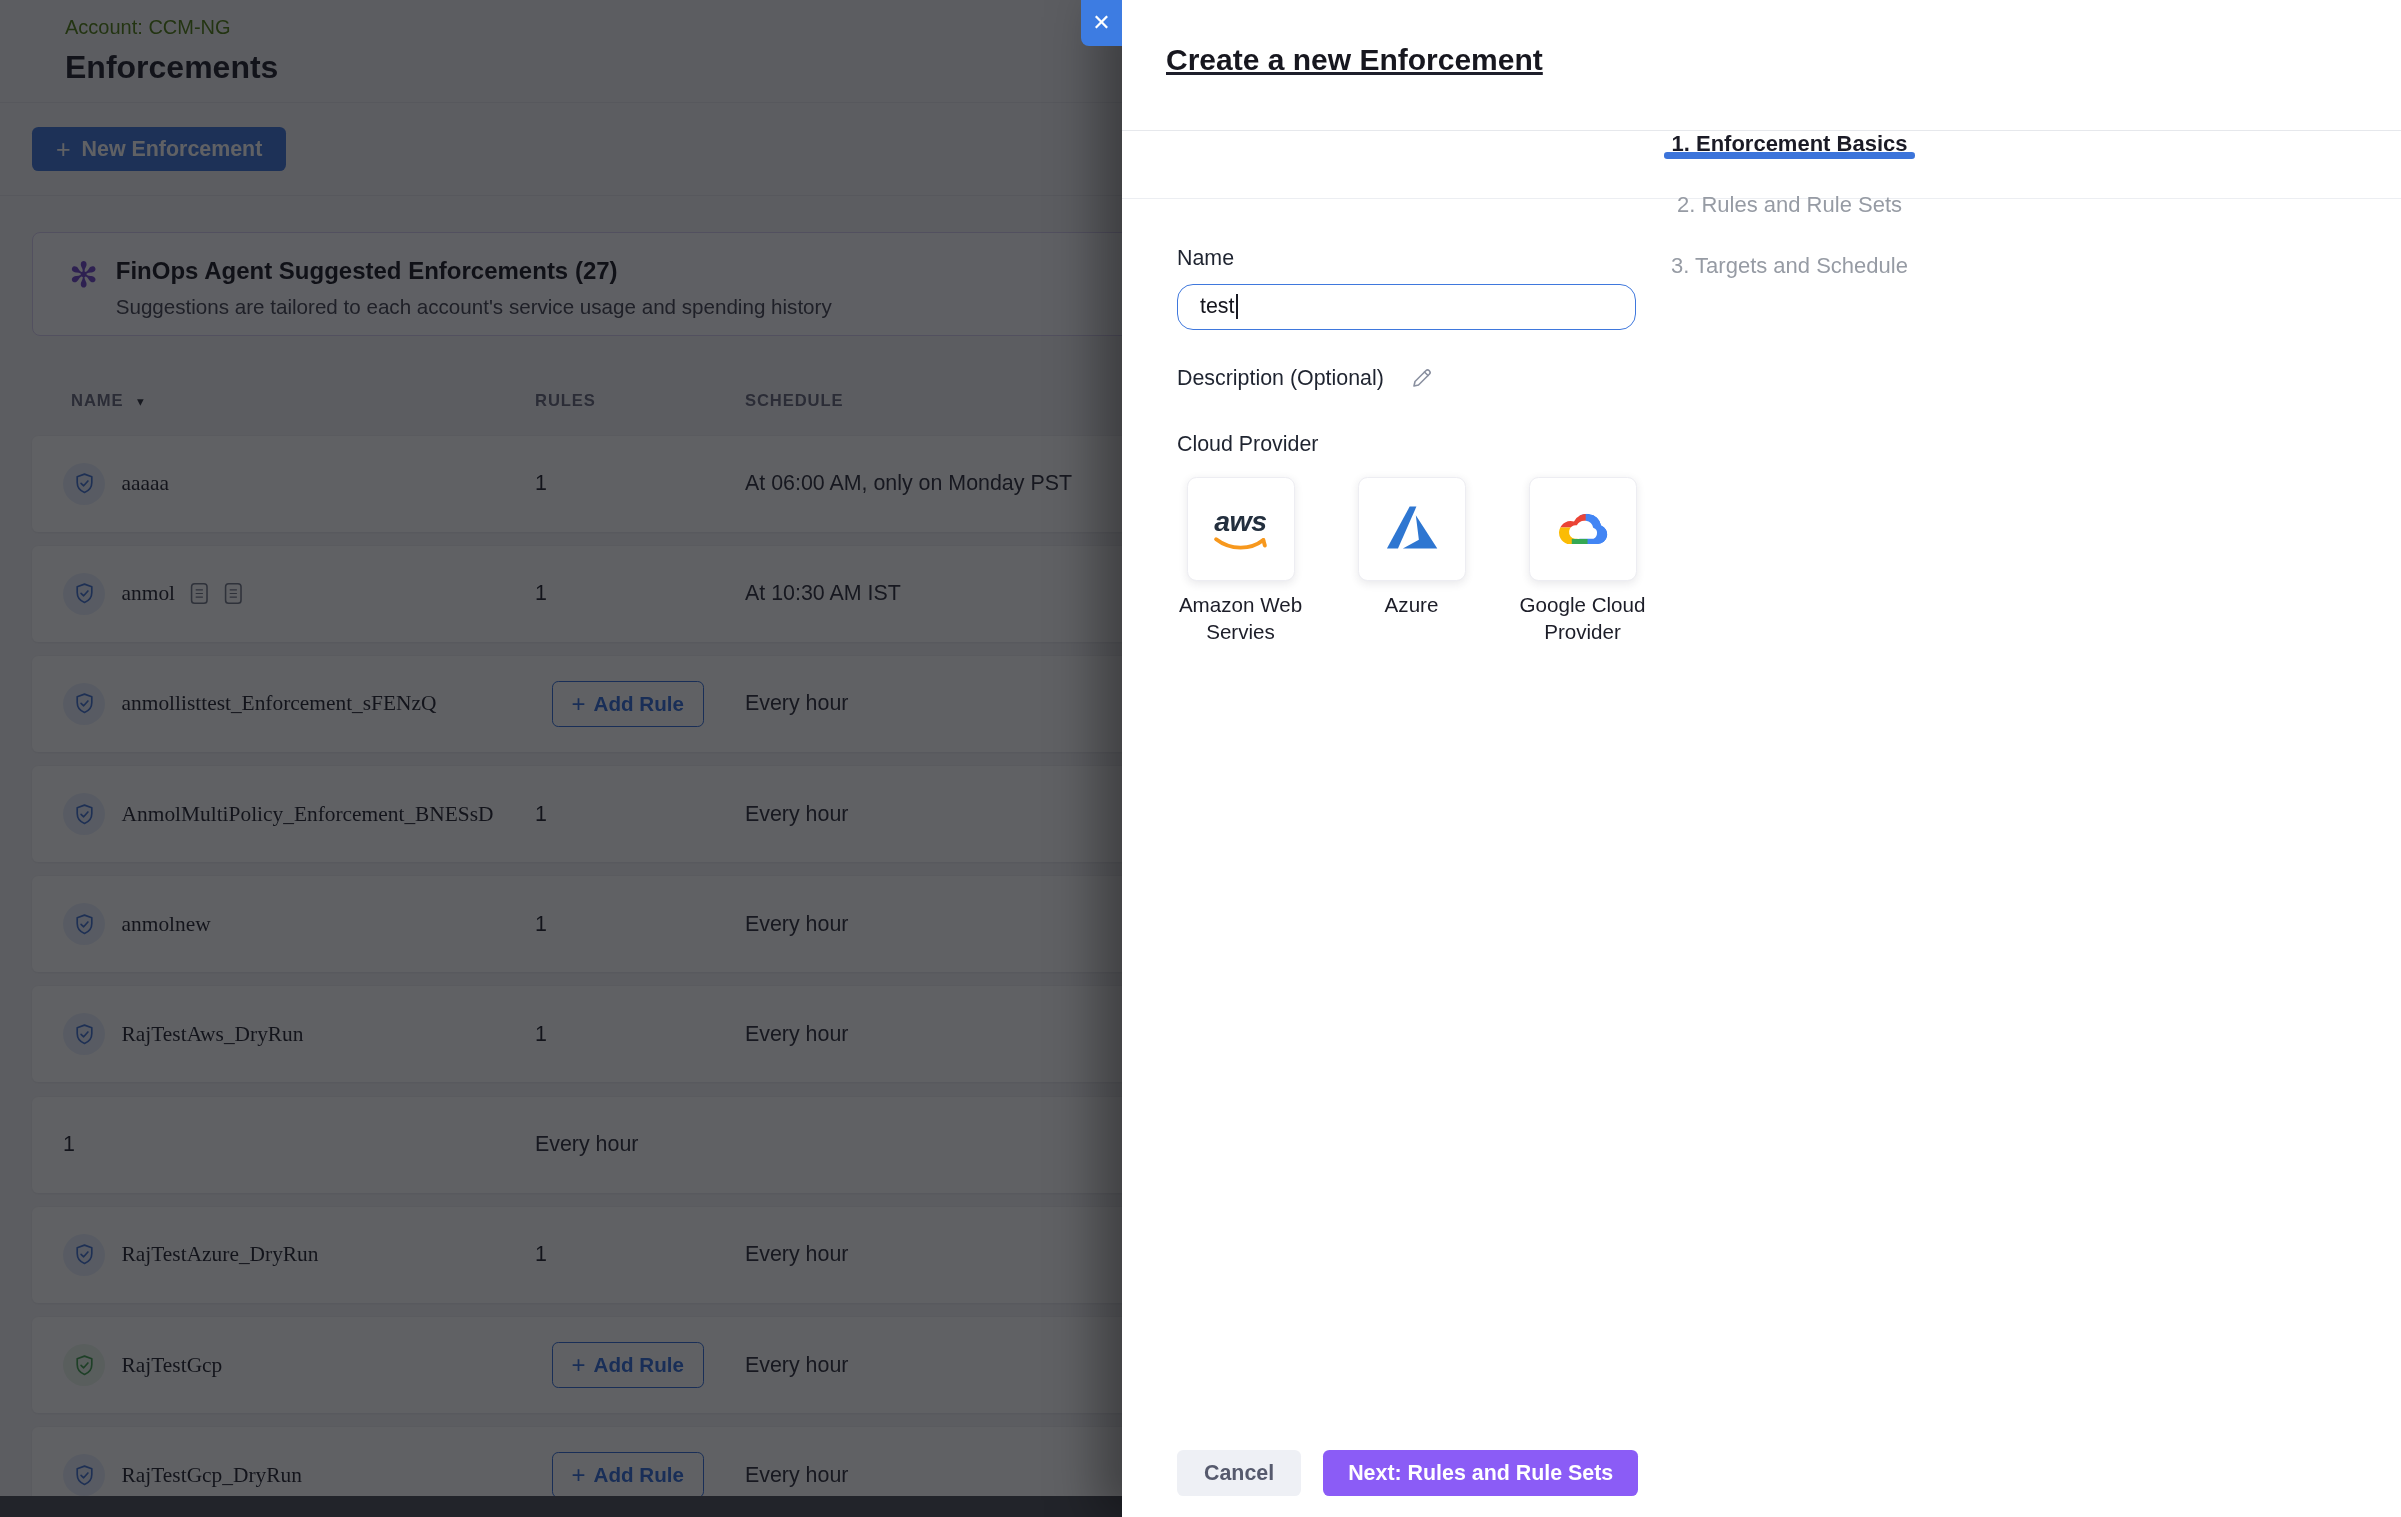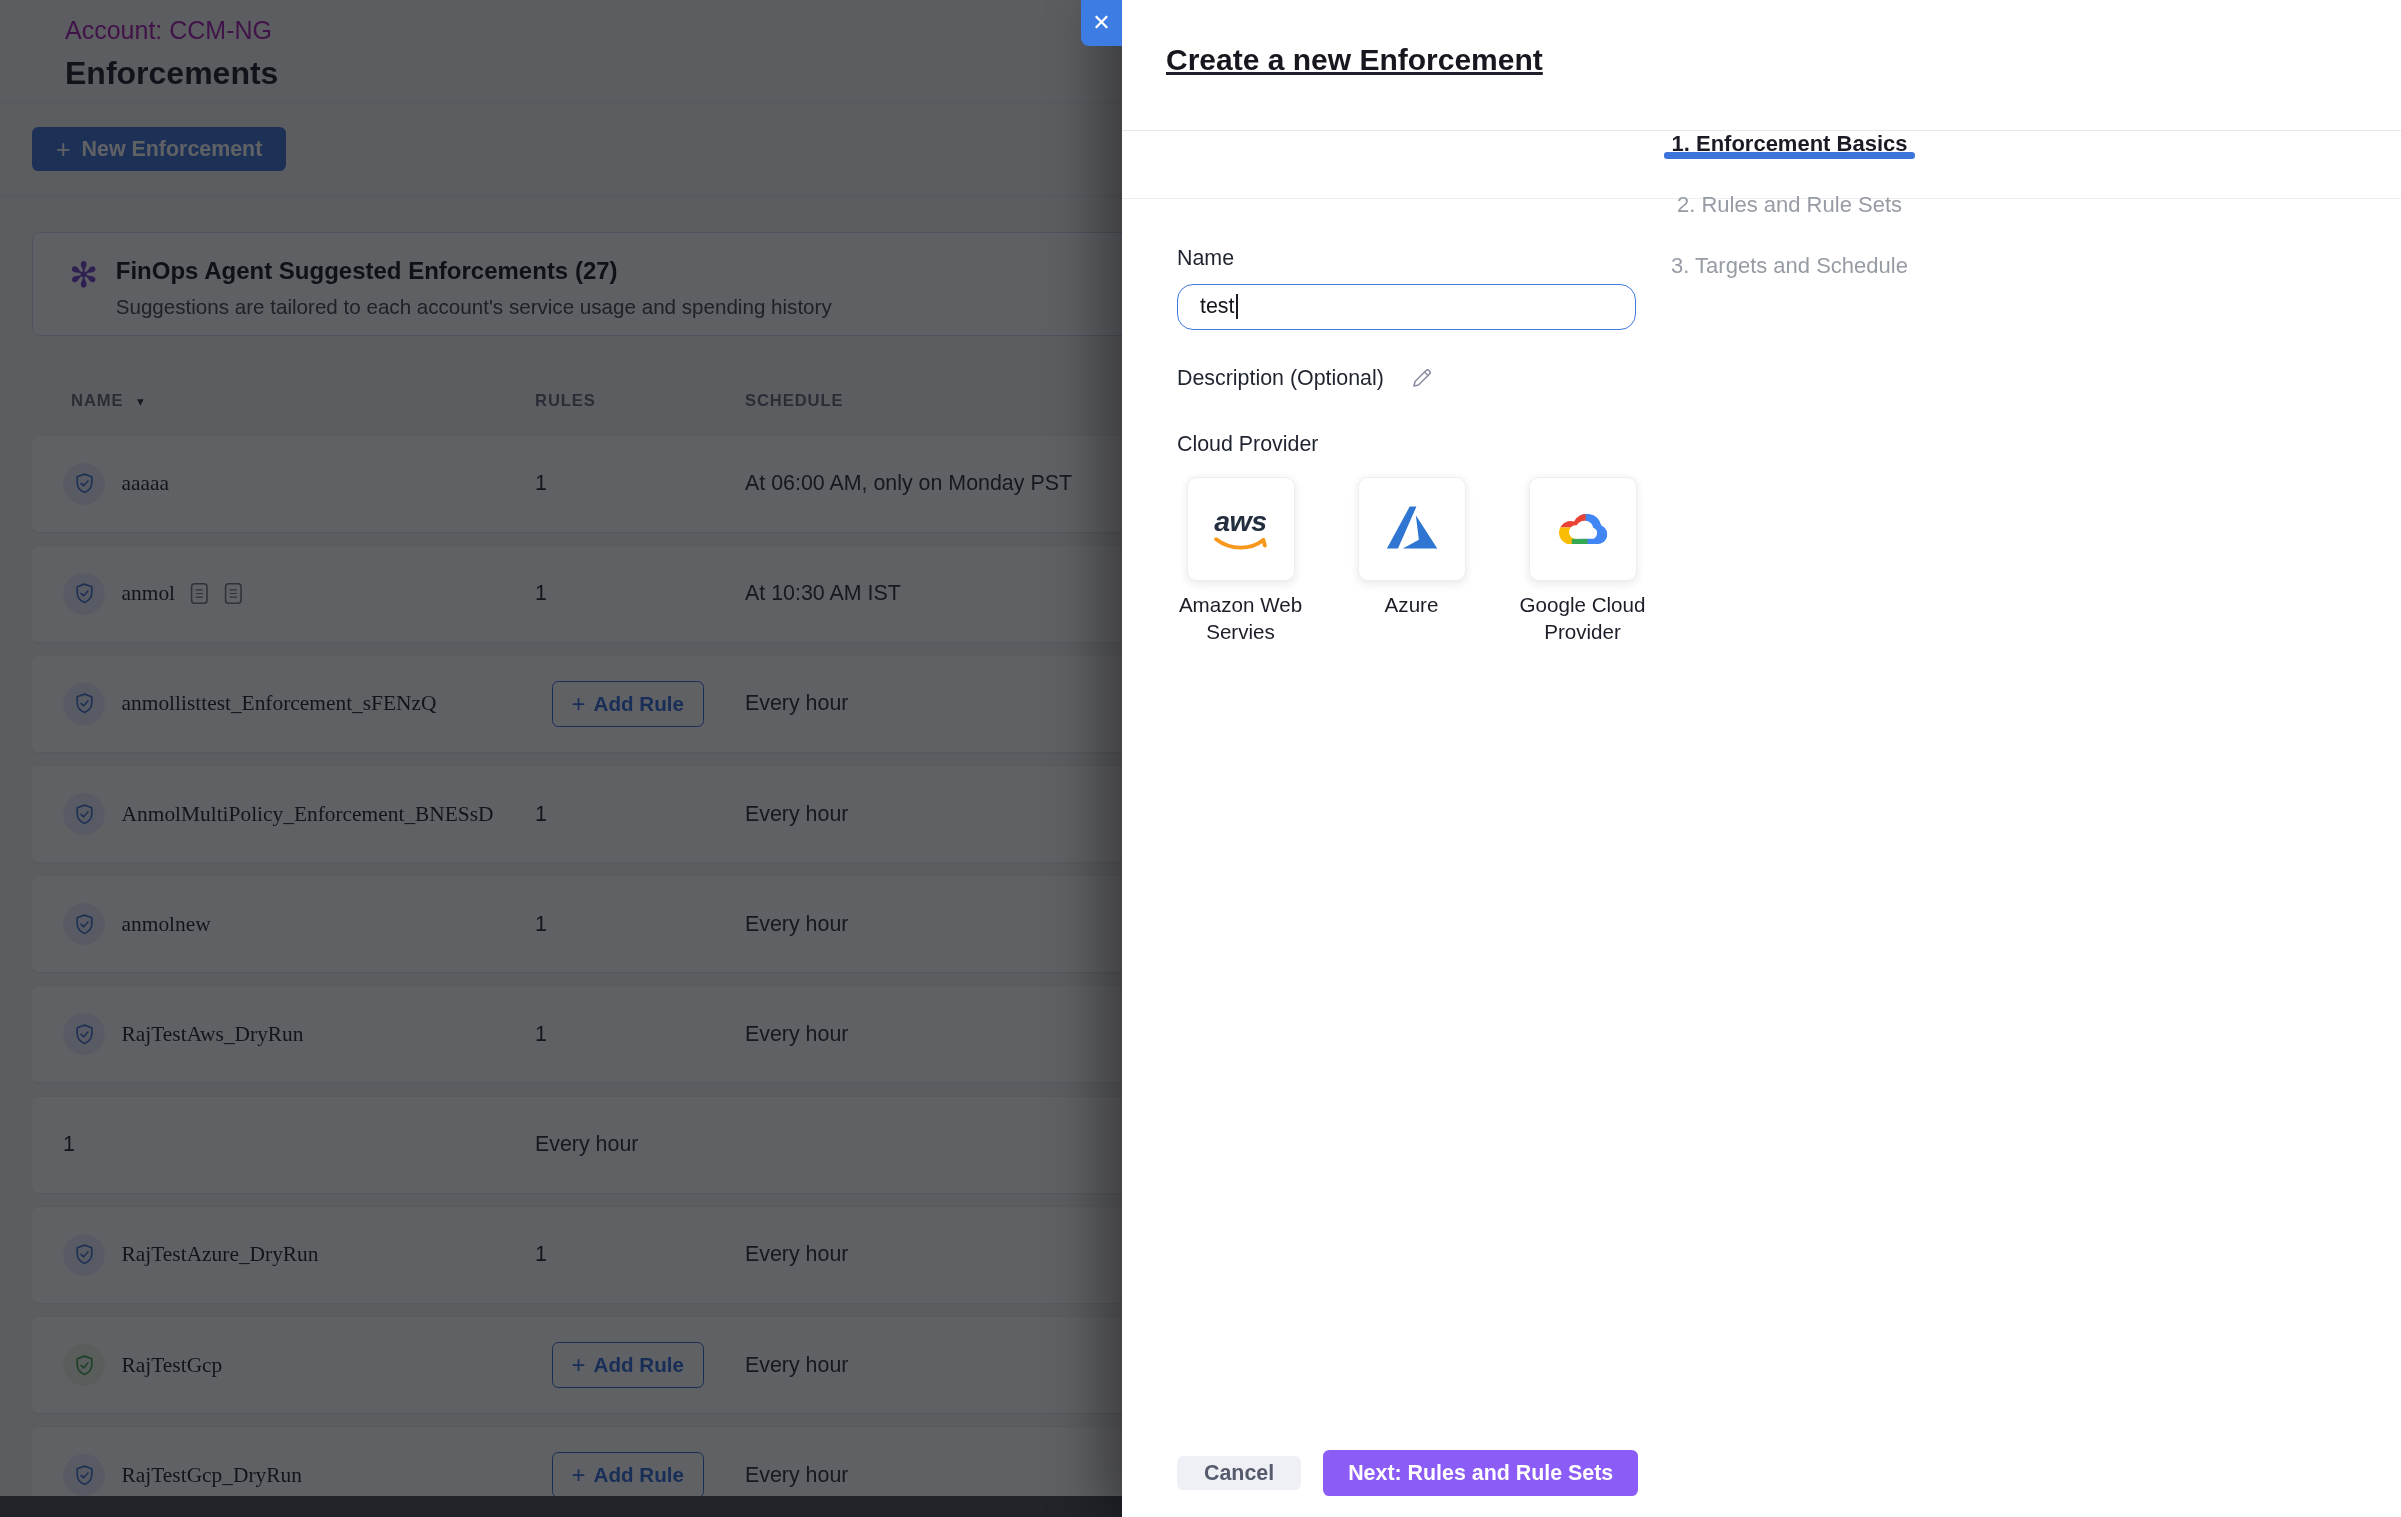--- a/index.html
+++ b/index.html
@@ -5,21 +5,21 @@
   * { box-sizing: border-box; margin: 0; padding: 0; }
   html,body { width:2401px; height:1517px; overflow:hidden; }
   body {
     font-family: "Liberation Sans", "DejaVu Sans", sans-serif;
     background:#f4f4f7; position:relative; color:#1e1f2b;
   }
 
   
   .page { position:absolute; inset:0; background:#f4f4f7; }
   .page-header { height:103px; border-bottom:1.6px solid #e4e5ea; padding:16px 0 0 65px; }
-  .breadcrumb { font-size:25px; color:#a21caf; cursor:pointer; display:inline-block; }
+  .breadcrumb { font-size:20px; color:#4d7c0f; cursor:pointer; display:inline-block; }
   .page-title { font-size:32px; font-weight:700; color:#1c1c28; margin-top:9.5px; }
   .toolbar { height:93px; border-bottom:1.6px solid #e4e5ea; display:flex; align-items:center; padding-left:32px; }
   .btn-primary {
     background:#3c74da; color:#fff; border:none; border-radius:6.3px; height:44px;
     font-size:21.4px; font-weight:600; padding:0 24px; display:inline-flex; align-items:center; gap:11px;
     cursor:pointer; font-family:inherit;
   }
   .btn-primary .plus { font-size:25px; font-weight:400; line-height:1; }
 
   .content { padding:0 0 0 32px; }
@@ -96,21 +96,21 @@
   .provider-card {
     width:108px; height:104px; margin:0 auto; background:#fff; border:0.8px solid #ededf2; border-radius:9.5px;
     box-shadow:0 2.4px 8px rgba(35,36,60,.10); display:flex; align-items:center; justify-content:center;
     cursor:pointer; font-family:inherit;
   }
   .provider-label { margin-top:11px; font-size:20.6px; color:#1c1d28; line-height:1.3; }
   .aws-logo { display:flex; flex-direction:column; align-items:center; }
   .aws-word { font-size:28.5px; font-weight:700; color:#232f3e; letter-spacing:-0.4px; line-height:1;font-style:italic; }
   .drawer-footer { margin-top:auto; display:flex; gap:22px; align-items:center; }
   .btn-cancel {
-    height:34px; padding:0 27px; background:#eef0f5; border:none; border-radius:6.3px;
+    height:46px; padding:0 27px; background:#eef0f5; border:none; border-radius:6.3px;
     font-size:21.4px; font-weight:600; color:#565a6d; cursor:pointer; font-family:inherit;
   }
   .btn-next {
     height:46px; padding:0 25px; background:#8b5cf6; border:none; border-radius:6.3px;
     font-size:21.4px; font-weight:700; color:#fff; cursor:pointer; font-family:inherit;
   }
 </style>
 </head>
 <body>
 

